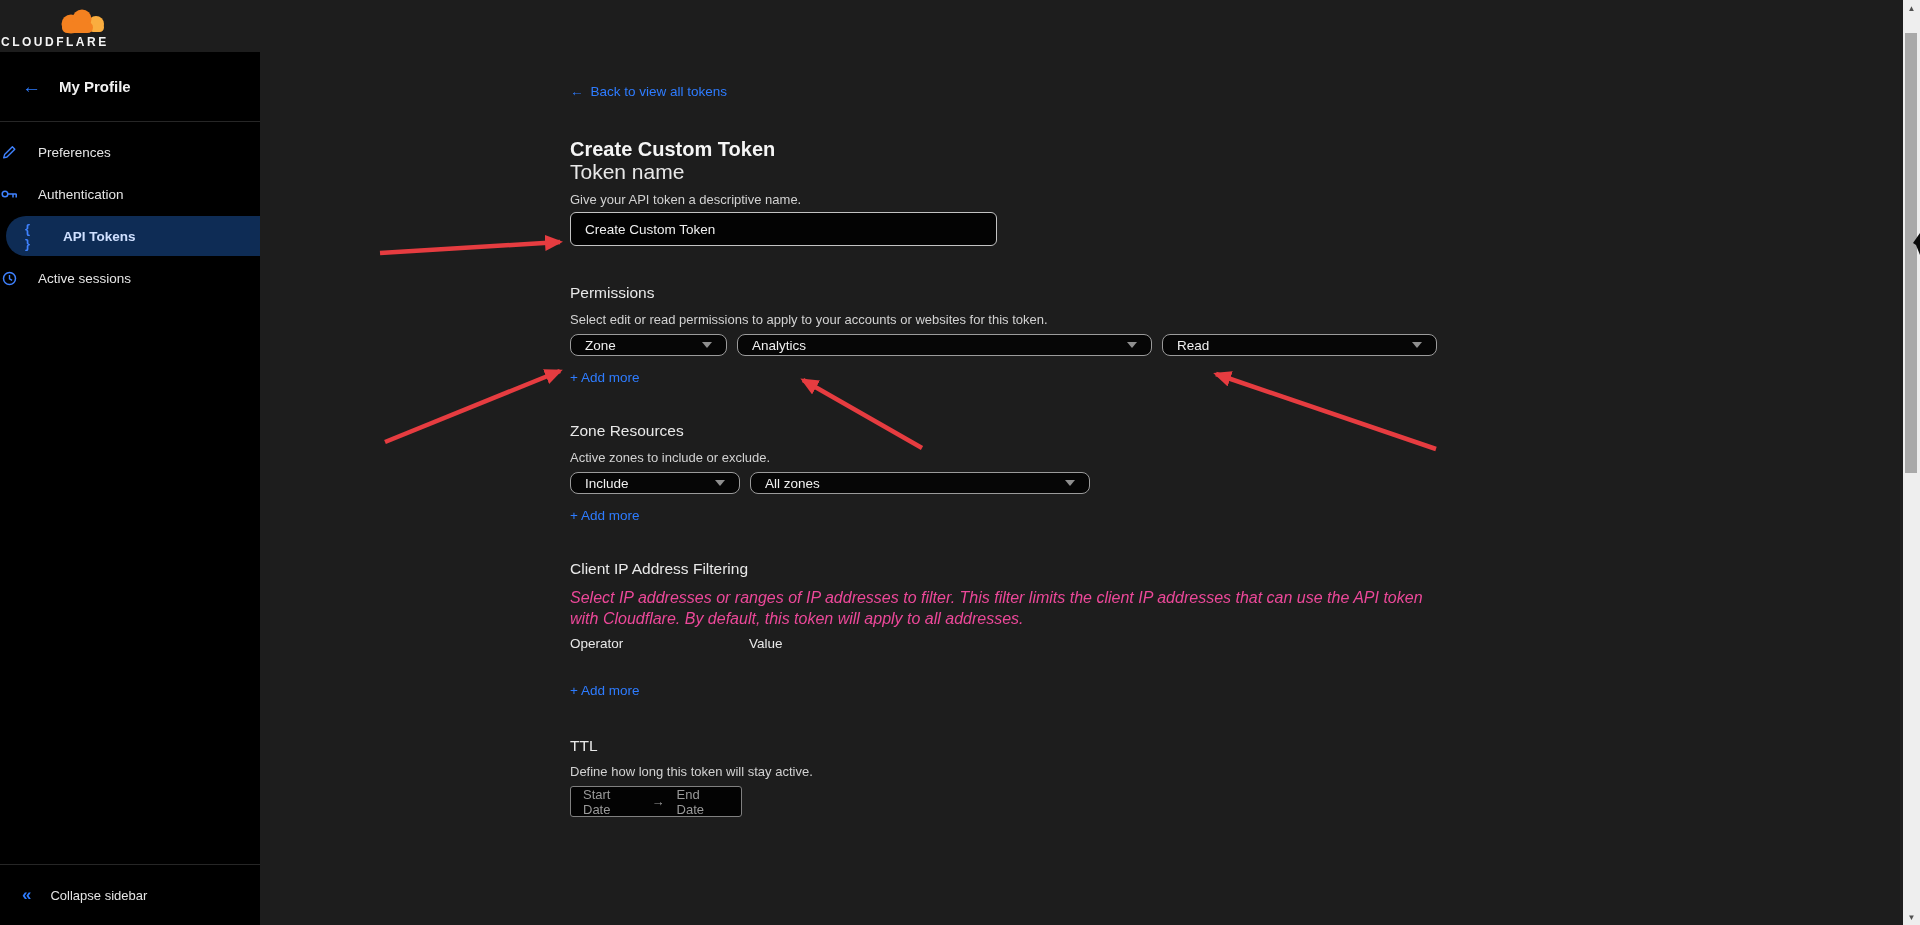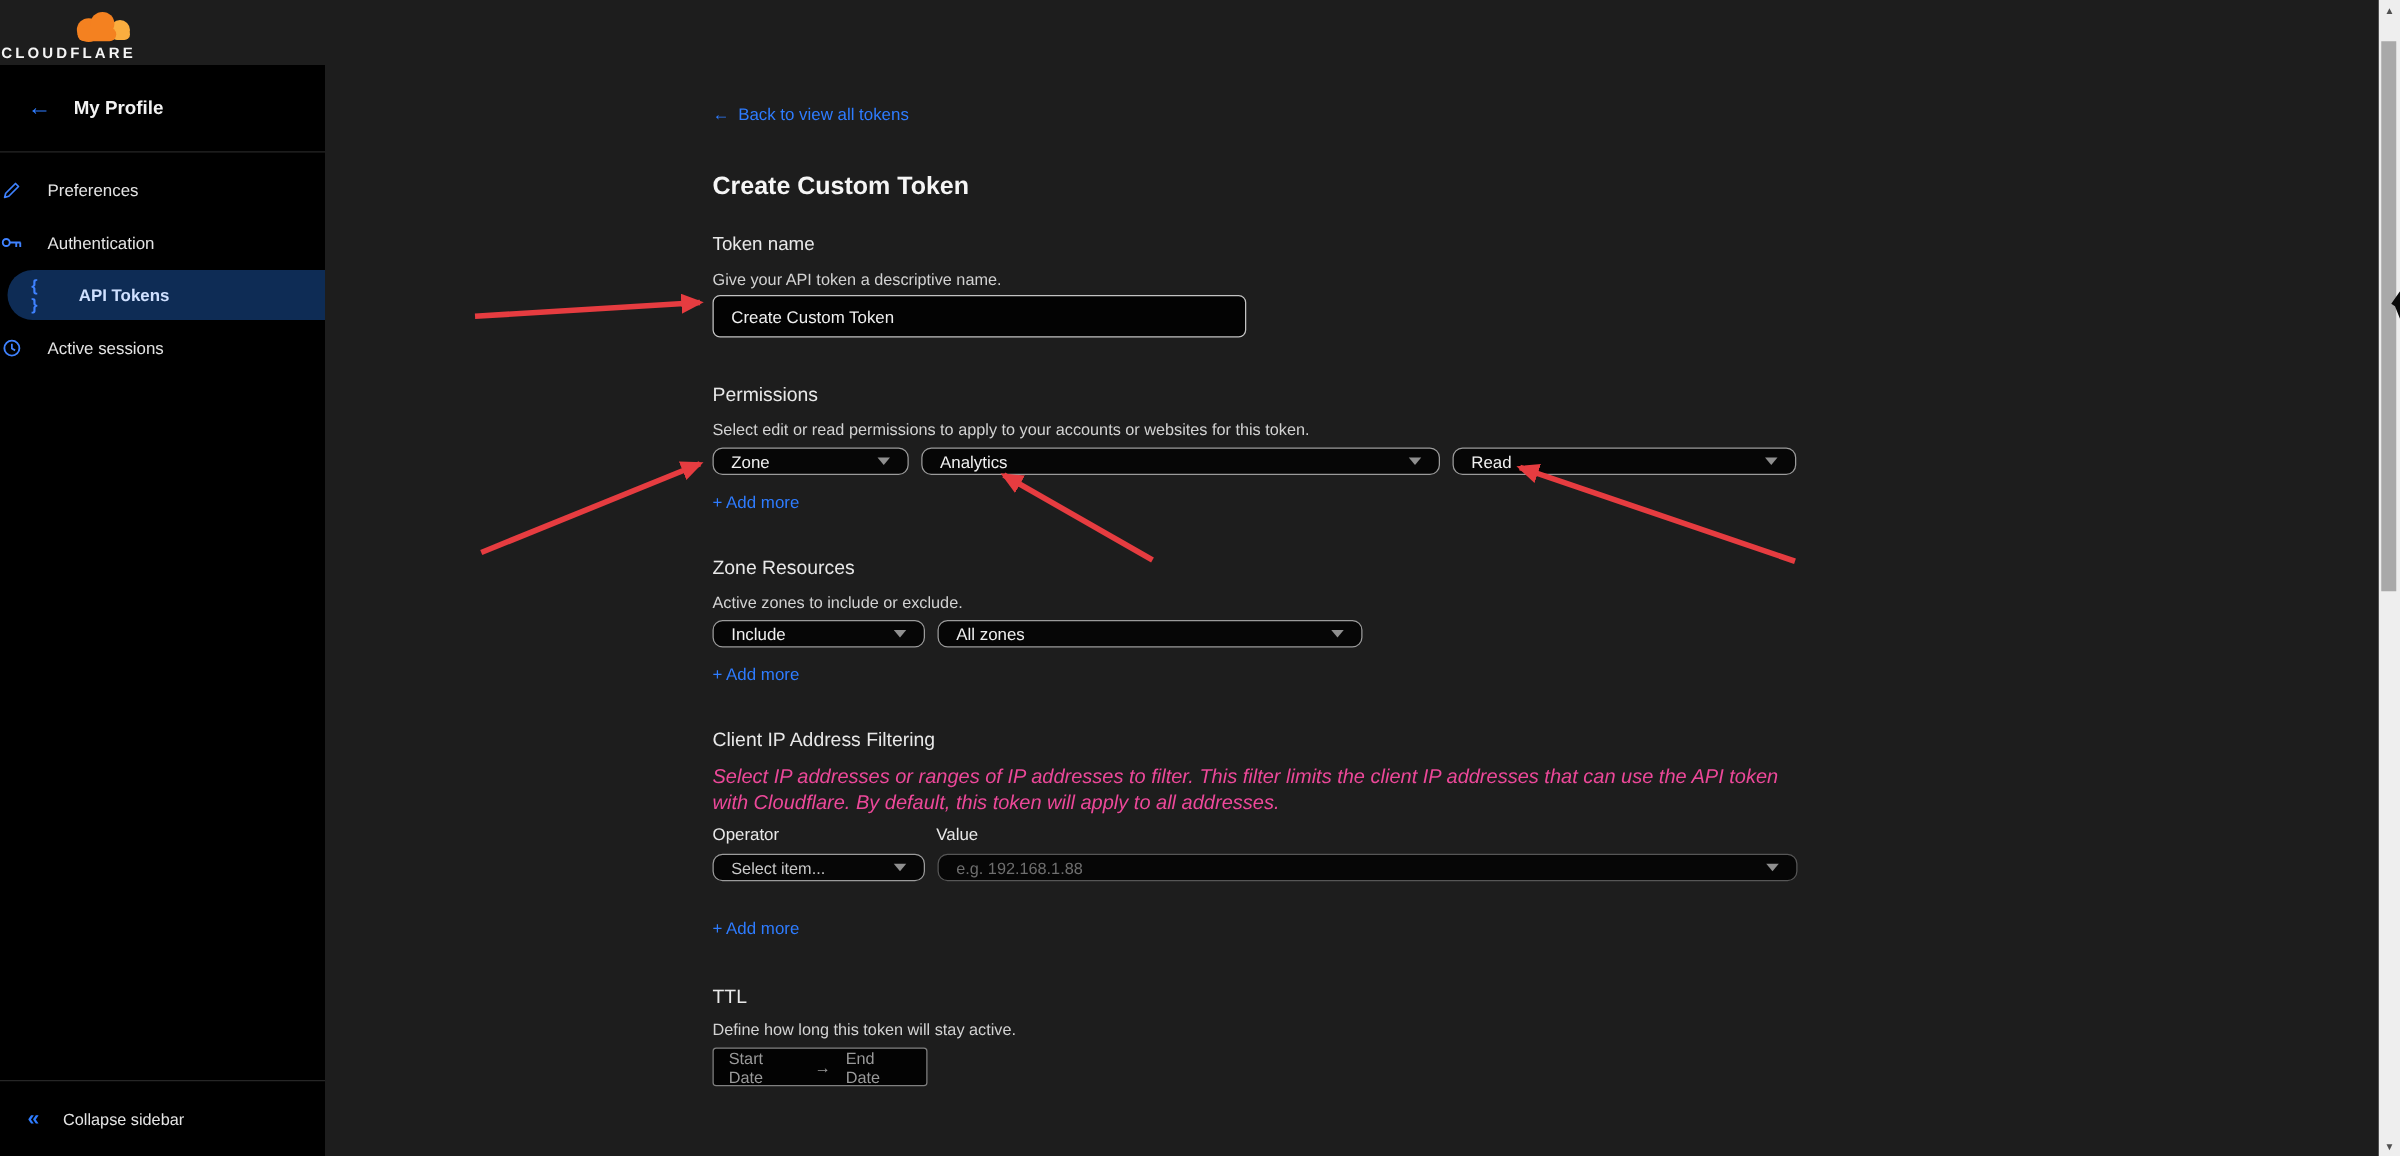--- a/index.html
+++ b/index.html
@@ -37,21 +37,21 @@
   .sb-bottom { position:absolute; left:0; bottom:0; width:100%; height:61px; border-top:1px solid #262626;
                display:flex; align-items:center; gap:19px; padding-left:22px; cursor:pointer; }
   .sb-collapse-icon { color:#2e7cff; font-size:17px; font-weight:bold; }
   .sb-bottom .lbl { color:#e4e4e4; font-size:13px; }
 
   
   .content { position:absolute; left:570px; top:52px; width:870px; padding-top:30px; z-index:3; }
   .back-link { color:#2e7cff; font-size:13.5px; height:18px; display:flex; align-items:center; gap:7px;
                cursor:pointer; width:fit-content; }
   .page-title { margin-top:36px; color:#f5f5f5; font-size:20px; font-weight:bold; line-height:26px; }
-  .field-label { margin-top:24px; color:#e8e8e8; font-size:15px; line-height:20px; }
+  .field-label { margin-top:0; color:#e8e8e8; font-size:21px; line-height:20px; }
   .desc { margin-top:9px; color:#d2d2d2; font-size:13px; line-height:18px; }
   .token-input { margin-top:3px; width:427px; height:34px; background:#030303; border:1px solid #c3c3c3;
                  border-radius:6px; color:#f0f0f0; font-size:13.5px; padding:0 14px;
                  font-family:"Liberation Sans", sans-serif; }
   .sec-head { color:#e8e8e8; font-size:15.5px; line-height:20px; }
   .mt-sec { margin-top:37px; }
   .mt-sec2 { margin-top:34px; }
   .row { display:flex; gap:10px; margin-top:5px; }
   .dd { height:22px; background:#060606; border:1px solid #9b9b9b; border-radius:8px; display:flex;
         align-items:center; justify-content:space-between; padding:0 14px; cursor:pointer; }
@@ -193,30 +193,20 @@
     </div>
   </div>
   <div class="add-more">+ Add more</div>
 
   <div class="sec-head mt-sec2">Client IP Address Filtering</div>
   <div class="ip-desc">Select IP addresses or ranges of IP addresses to filter. This filter limits the client IP addresses that can use the API token with Cloudflare. By default, this token will apply to all addresses.</div>
   <div class="labels-row">
     <span style="width:179px">Operator</span>
     <span>Value</span>
   </div>
-  <div class="row" style="margin-top:6px">
-    <div class="dd" style="width:170px">
-      <span class="ph">Select item...</span>
-      <span class="chev"></span>
-    </div>
-    <div class="dd dd-dim" style="width:688px">
-      <span class="ph-dim">e.g. 192.168.1.88</span>
-      <span class="chev"></span>
-    </div>
-  </div>
   <div class="add-more" style="margin-top:29px">+ Add more</div>
 
   <div class="sec-head" style="margin-top:36px">TTL</div>
   <div class="desc" style="margin-top:7px">Define how long this token will stay active.</div>
   <div class="ttl-box">
     <span>Start Date</span>
     <span>→</span>
     <span>End Date</span>
   </div>
 </div>

